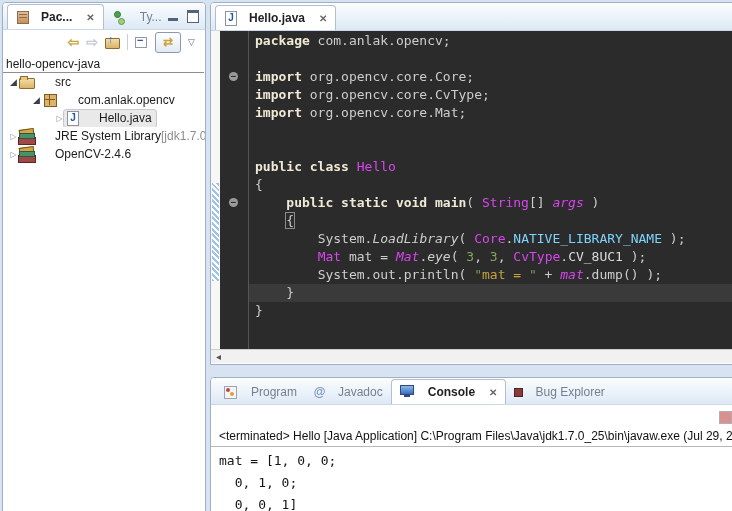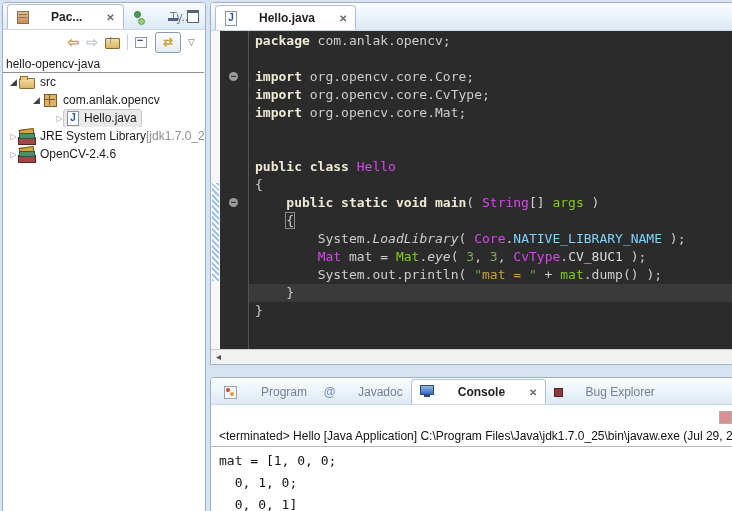--- a/index.html
+++ b/index.html
@@ -2,21 +2,21 @@
 <html><head>
 <meta charset="utf-8">
 <style>
   html,body{margin:0;padding:0;}
   body{width:732px;height:511px;font-family:"Liberation Sans",sans-serif;}
   .app{position:relative;width:732px;height:511px;background:#d7e3f1;overflow:hidden;}
 
   
   .panel{position:absolute;background:#fff;border:1px solid #9fb0c6;border-radius:4px 4px 0 0;overflow:hidden;}
   .tabbar{height:26px;background:linear-gradient(#fbfdfe,#dde9f6);border-bottom:1px solid #ccd8e8;display:flex;align-items:flex-end;padding-left:4px;position:relative;}
-  .vtab{display:flex;align-items:center;gap:22px;height:24px;padding:0 8px;font-size:12px;color:#76818f;white-space:nowrap;}
+  .vtab{display:flex;align-items:center;gap:12px;height:24px;padding:0 8px;font-size:12px;color:#76818f;white-space:nowrap;}
   .vtab.active{background:#fff;border:1px solid #b2bfd3;border-bottom:none;border-radius:4px 4px 0 0;color:#1f1f1f;font-weight:bold;}
   .tclose{color:#8a94a2;font-size:10px;margin-left:2px;cursor:default;}
   .vtab.active .tclose{color:#666;}
 
   
   .tico{width:16px;height:14px;position:relative;flex:none;display:inline-block;}
   .ic-package-explorer{width:13px;}
   .ic-package-explorer:before{content:"";position:absolute;left:1px;top:1px;width:10px;height:11px;border:1px solid #8a6a5a;background:linear-gradient(#e2c08c,#c89058);}
   .ic-package-explorer:after{content:"";position:absolute;left:3px;top:4px;width:8px;height:1px;background:#8a6a5a;box-shadow:0 3px 0 #8a6a5a;}
   .ic-type-hierarchy:before{content:"";position:absolute;left:2px;top:1px;width:5px;height:5px;border-radius:50%;background:#4da04d;border:1px solid #2f7a2f;}
@@ -62,41 +62,41 @@
   .btn-collapse:before{content:"";position:absolute;left:0;top:1px;width:10px;height:9px;border:1px solid #8c99ab;background:#fff;}
   .btn-collapse .minus{position:absolute;left:2px;top:-2px;font-size:11px;color:#3a4a90;font-weight:bold;}
   .btn-link{width:24px;height:19px;border:1px solid #8c99ab;border-radius:3px;background:linear-gradient(#ffffff,#e3eaf4);color:#c9a43c;font-weight:bold;font-size:12px;text-align:center;line-height:18px;}
   .g-menu{color:#5c6878;font-size:9px;}
 
   .tree{font-size:12px;color:#1c1c1c;padding-top:2px;background:#fff;}
   .proj-row{height:16px;line-height:16px;padding-left:3px;border-bottom:1px solid #8f8f8f;margin-right:1px;white-space:nowrap;}
   .tree-row{height:18px;display:flex;align-items:center;white-space:nowrap;overflow:hidden;}
   .arr{width:11px;flex:none;text-align:center;font-size:8px;color:#8b97a4;}
   .arr.exp{color:#3a3f46;font-size:9px;}
-  .trow-label{margin-left:5px;text-align:right;}
+  .trow-label{margin-left:20px;text-align:right;}
   .dim{color:#8e8e8e;}
   .selbox{display:flex;align-items:center;margin-left:-2px;padding:1px 4px 1px 2px;border:1px solid #c9c9c9;border-radius:3px;background:#e9e9e9;}
 
   
   .editor{left:210px;top:2px;width:524px;height:361px;}
   .editor .tabbar{height:27px;}
   .edbody{display:flex;height:318px;background:#2b2b2b;}
   .ruler{width:9px;background:#f7f7f7;position:relative;flex:none;}
   .diff-hatch{position:absolute;left:1px;top:152px;width:7px;height:98px;
     background:repeating-linear-gradient(45deg,#9cc3ea 0 2px,#ffffff 2px 4px);}
   .foldcol{width:28px;flex:none;border-right:1px solid #555;padding-top:1px;}
   .fold-cell{height:18px;position:relative;}
   .fold-dot{position:absolute;left:9px;top:4px;width:9px;height:9px;border-radius:50%;background:#9a9a9a;color:#2b2b2b;font:bold 9px/9px "DejaVu Sans Mono",monospace;text-align:center;}
   .codecol{flex:1;padding-top:1px;overflow:hidden;font:13px/18px "DejaVu Sans Mono",monospace;color:#cdcdcd;}
   .code-line{height:18px;white-space:pre;padding-left:6px;}
   .code-line.cur{background:#3a3a3a;}
   .tk-kw{color:#efe9d5;font-weight:bold;}
   .tk-pl{color:#cdcdcd;}
   .tk-ty{color:#d946ef;}
-  .tk-var{color:#84cc16;}
+  .tk-var{color:#d946ef;font-style:italic;}
   .tk-num{color:#83a95e;}
   .tk-cst{color:#7dd3fc;}
   .tk-str{color:#c4a23b;}
   .tk-strq{color:#6f9f4c;}
   .tk-mth{font-style:italic;color:#cdcdcd;}
   .tk-lt{color:#dcdcdc;}
   .tk-box{outline:1px solid #8a8a8a;}
   .hscroll{height:13px;background:#f1f1f1;border-top:1px solid #cfcfcf;position:relative;}
   .hs-arrow{position:absolute;left:5px;top:0;font-size:10px;line-height:13px;color:#555;}
 

